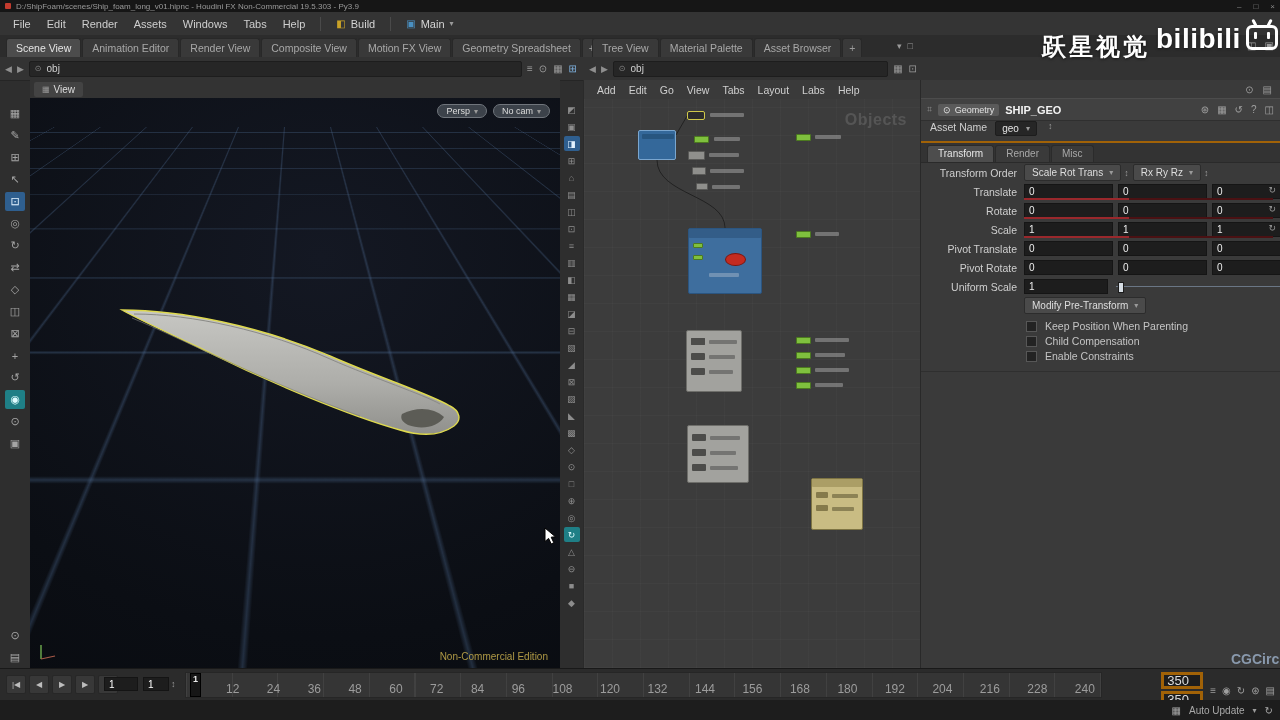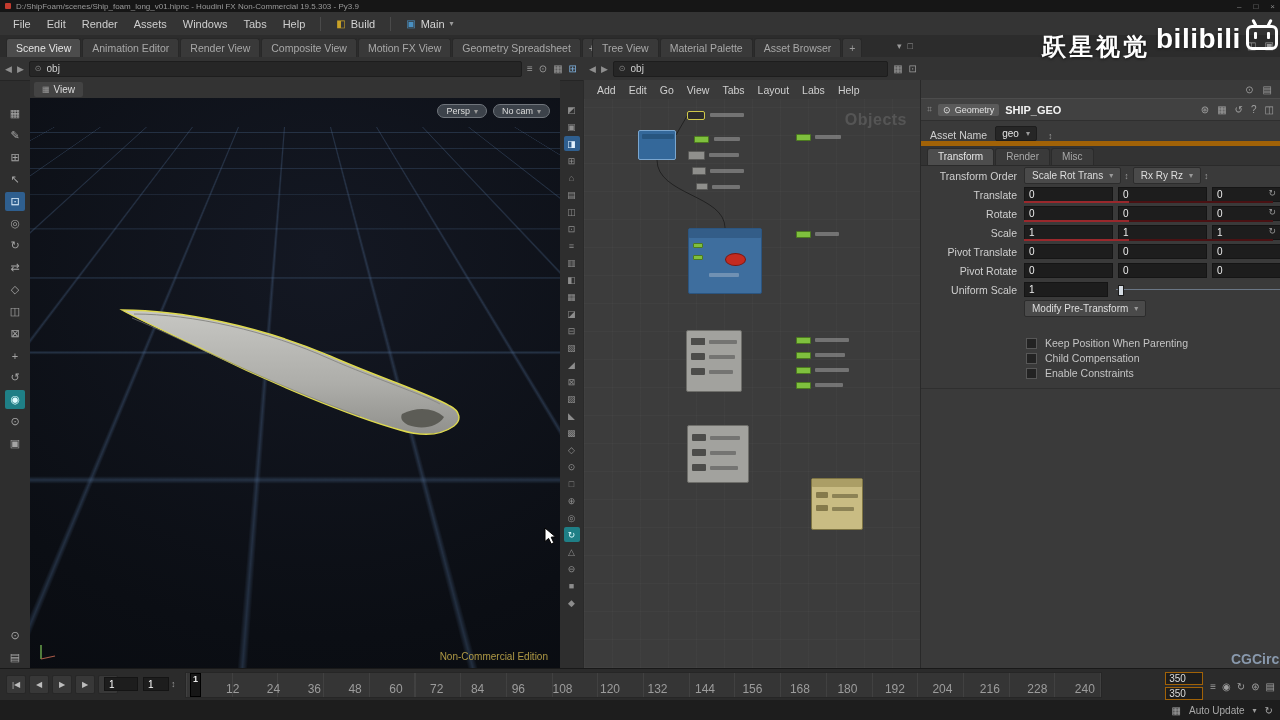--- a/index.html
+++ b/index.html
@@ -88,21 +88,21 @@
   .innerbar{position:absolute;background:#4c4c4a;border-radius:1px}
   .wires{position:absolute;inset:0}
 
   
   .params{position:absolute;left:920px;top:80px;width:360px;height:588px;background:#3a3a3a;border-left:1px solid #292929;box-sizing:border-box}
   .pr-top{height:18px;display:flex;justify-content:flex-end;align-items:center;gap:9px;padding:0 8px;color:#9a9a9a;font-size:10px}
   .pr-head{height:21px;background:#414141;border-top:1px solid #4c4c4c;border-bottom:1px solid #2f2f2f;display:flex;align-items:center;gap:6px;padding:0 6px}
   .ctx-badge{background:#5a5a5a;border-radius:2px;font-size:9px;padding:1px 5px;color:#e2e2e2;display:flex;gap:4px;align-items:center}
   .node-name{font-weight:bold;color:#f2f2f2;font-size:11px}
   .pr-head-icons{margin-left:auto;display:flex;gap:8px;color:#a0a0a0;font-size:10px}
-  .asset-row{height:20px;display:flex;align-items:flex-end;gap:8px;padding:0 9px;border-bottom:5px solid #a16207;font-size:10.5px;color:#cfcfcf}
+  .asset-row{height:20px;display:flex;align-items:flex-start;gap:8px;padding:0 9px;border-bottom:2px solid #a16207;font-size:10.5px;color:#cfcfcf}
   .asset-field{background:#262626;border:1px solid #1d1d1d;border-radius:2px;padding:1px 6px;font-size:10px;color:#e4e4e4;display:flex;gap:7px;align-items:center}
   .ptabs{height:19px;background:#333;display:flex;align-items:flex-end;padding:0 6px;gap:1px;border-bottom:1px solid #2a2a2a}
   .ptabs .tab{padding:2px 10px 3px;font-size:10px;background:#3a3a3a;color:#a8a8a8;border-radius:3px 3px 0 0;border:1px solid #2b2b2b;border-bottom:none}
   .ptabs .tab.active{background:#4d4d4d;color:#e6e6e6}
   .pbody{position:relative}
   .prow{position:relative;display:flex;align-items:center;height:19px}
   .plabel{width:96px;text-align:right;padding-right:7px;color:#cfcfcf;font-size:10.5px;flex:none}
   .pfields{display:flex;gap:5px}
   .pfield{width:79px;height:13px;background:#1d1d1d;border:1px solid #151515;color:#ececec;font-size:10px;padding:0 4px;display:flex;align-items:center;box-sizing:content-box}
   .ladder{position:absolute;left:103px;top:16px;width:249px;height:2px;background:linear-gradient(90deg,#9a282c 0 42%,#4a1113 42%)}
@@ -123,21 +123,21 @@
   #framefield1{left:104px;width:34px}
   #framefield2{left:143px;width:26px}
   .framestep{position:absolute;left:171px;top:10px;font-size:9px;color:#9a9a9a}
   .ruler{position:absolute;left:185px;right:178px;top:3px;bottom:3px;background:#353535;border:1px solid #262626;
      background-image:repeating-linear-gradient(90deg,rgba(255,255,255,.06) 0 1px,transparent 1px 45.7px)}
   .ticks{position:absolute;left:40px;right:6px;bottom:1px;display:flex;justify-content:space-between;font-size:12px;color:#9c9c9c}
   .playhead{position:absolute;left:4px;top:0;bottom:0;width:9px;background:#161616;border:1px solid #000;display:flex;justify-content:center;align-items:flex-start}
   .playhead span{font-size:9px;color:#eaeaea;font-weight:bold;line-height:10px}
   .pb-right{position:absolute;right:5px;top:3px;display:flex;align-items:center;gap:7px}
   .rangepair{display:flex;flex-direction:column;gap:2px}
-  .rangefield{width:30px;height:11px;background:#1d1d1d;border:1px solid #a16207;color:#dcdcdc;font-size:10px;display:flex;align-items:center;padding:0 3px}
+  .rangefield{width:30px;height:11px;background:#1d1d1d;border:3px solid #a16207;color:#dcdcdc;font-size:13px;display:flex;align-items:center;padding:0 3px}
   .pbicon{color:#9f9f9f;font-size:10px}
 
   
   .statusbar{position:absolute;left:0;right:0;top:700px;height:20px;background:#1d1d1d;display:flex;align-items:center;padding:0 3px;gap:8px;box-sizing:border-box}
   .status-msg{background:#262626;border:1px solid #151515;color:#b8b8b8;font-size:9.5px;padding:0 7px;height:14px;display:flex;align-items:center}
   .status-right{margin-left:auto;display:flex;align-items:center;gap:8px;color:#a8a8a8;font-size:10px;padding-right:4px}
 
   
   .wm-cn{position:absolute;left:1042px;top:31px;font-size:24px;font-weight:bold;color:#fff;letter-spacing:3px;text-shadow:0 1px 3px rgba(0,0,0,.6);z-index:40}
   .wm-bili{position:absolute;left:1156px;top:24px;display:flex;align-items:flex-end;gap:5px;color:#fff;z-index:40;text-shadow:0 1px 3px rgba(0,0,0,.5)}
@@ -543,21 +543,21 @@
         </div>
       </div>
 
       <div class="prow" style="padding-left:103px">
         <div class="dd">
           <span>Modify Pre-Transform</span>
           <span class="caret">▾</span>
         </div>
       </div>
 
-      <div id="checks" style="margin-top:18px">
+      <div id="checks" style="margin-top:4px">
           <div class="chkrow">
             <span class="chk"></span>
             <span>Keep Position When Parenting</span>
           </div>
           <div class="chkrow">
             <span class="chk"></span>
             <span>Child Compensation</span>
           </div>
           <div class="chkrow">
             <span class="chk"></span>

